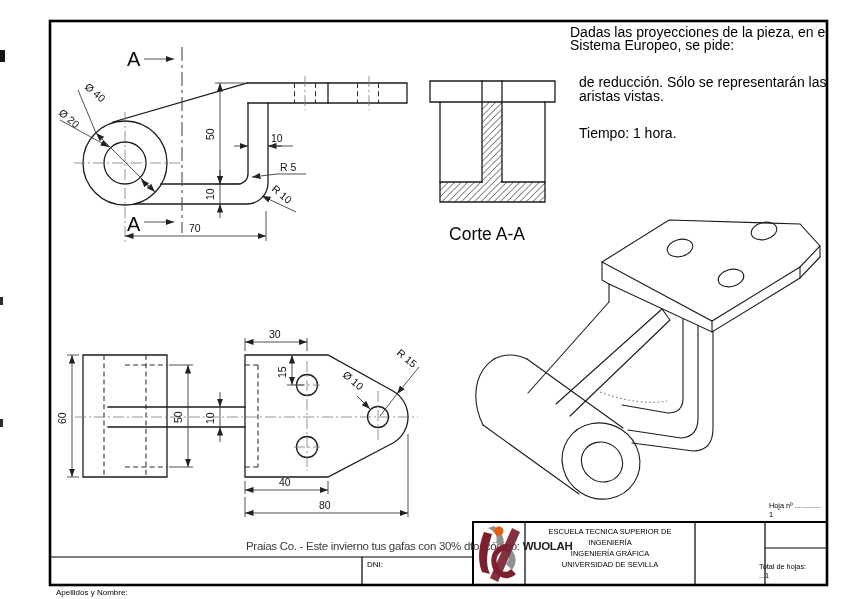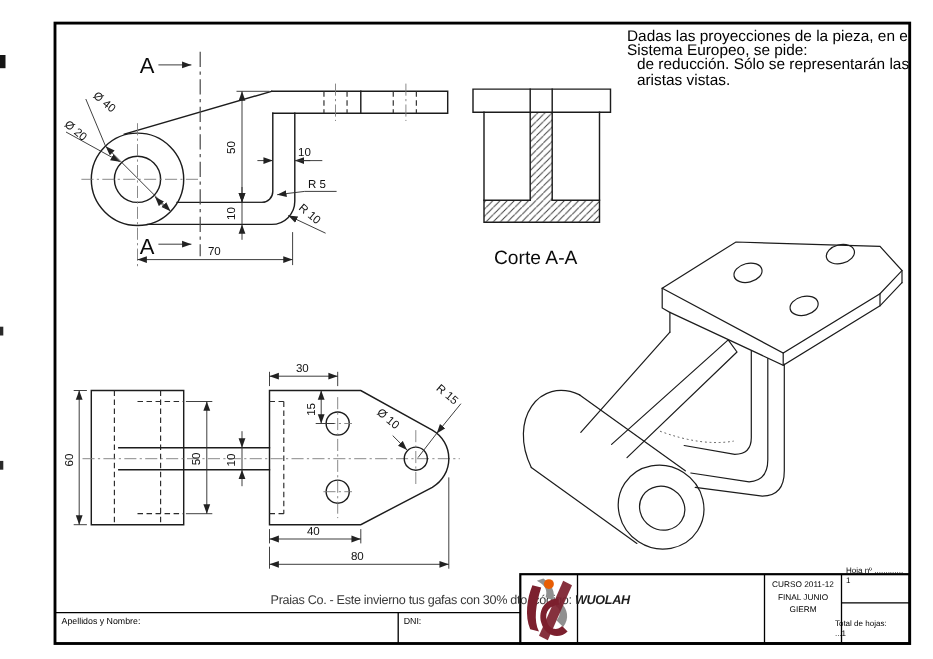--- a/index.html
+++ b/index.html
@@ -1,30 +1,30 @@
 <!DOCTYPE html>
 <html><head>
 <meta charset="utf-8">
 <style>
   html,body{margin:0;padding:0;background:#fff;}
   .sheet{position:relative;width:848px;height:599px;background:#ffffff;
          font-family:"Liberation Sans",sans-serif;overflow:hidden;}
   .sheet svg.draw{position:absolute;left:0;top:0;z-index:1;}
   .overlay{position:absolute;z-index:3;color:#000;}
   .instructions{left:570px;top:26px;width:270px;font-size:14px;line-height:13.2px;color:#000;}
-  .instructions .indent{padding-left:9px;}
+  .instructions .indent{padding-left:9px;margin-top:24px;}
   .tb-school{left:527px;top:526px;width:166px;text-align:center;font-size:7.5px;line-height:11px;}
   .tb-course{left:696px;top:526px;width:68px;text-align:center;font-size:7.5px;line-height:11px;}
-  .tb-hoja{left:769px;top:514px;width:56px;font-size:7.3px;}
+  .tb-hoja{left:769px;top:501px;width:56px;font-size:7.3px;}
   .tb-total{left:759px;top:562px;width:58px;font-size:7.3px;}
-  .ap-label{left:56px;top:560px;font-size:8px;}
+  .ap-label{left:56px;top:588px;font-size:8px;}
   .dni-label{left:367px;top:560px;font-size:8px;text-align:right;}
   .wm{left:246px;top:540px;font-size:11.5px;letter-spacing:-0.3px;color:#3a3a3a;
       white-space:nowrap;z-index:6;}
-  .wm b{color:#1e1e1e;font-style:italic;}
+  .wm b{color:#1e1e1e;}
   .logo{position:absolute;left:472px;top:524px;z-index:7;}
   
   .ln{fill:none;stroke:#1c1c1c;stroke-width:1.3;stroke-linecap:square;}
   .md{fill:none;stroke:#1c1c1c;stroke-width:1.1;stroke-linecap:round;}
   .thin{fill:none;stroke:#333;stroke-width:0.85;}
   .cl{fill:none;stroke:#7a7a7a;stroke-width:0.8;stroke-dasharray:11 3 2 3;}
   .sect{fill:none;stroke:#4a4a4a;stroke-width:1.1;stroke-dasharray:14 4 3 4;}
   .hid{fill:none;stroke:#2b2b2b;stroke-width:1.05;stroke-dasharray:5 3.2;}
   .dim{fill:none;stroke:#2f2f2f;stroke-width:0.85;}
   .dot{fill:none;stroke:#555;stroke-width:0.9;stroke-dasharray:1.6 2.6;}
@@ -176,29 +176,30 @@
     <g>
       <path class="tbl" d="M50,557 H473 M362,557 V585"></path>
       <rect class="tbl2" x="473" y="522" width="354" height="63"></rect>
       <path class="tbl" d="M525,522 V585 M695,522 V585 M765,522 V585 M765,548 H827"></path>
     </g>
   </svg>
 
   <div class="overlay instructions">
     <div>Dadas las proyecciones de la pieza, en el Sistema Europeo, se pide:</div>
     <div class="indent">de reducción. Sólo se representarán las aristas vistas.</div>
+    <div class="indent">Tiempo: 1 hora.</div>
   </div>
 
   <div class="overlay ap-label">Apellidos y Nombre:</div>
   <div class="overlay dni-label">DNI:</div>
 
-  <div class="overlay tb-course">
-    <div>CURSO 2011-12</div>
-    <div>FINAL JUNIO</div>
-    <div>GIERM</div>
+  <div class="overlay tb-school">
+    <div>ESCUELA TECNICA SUPERIOR DE INGENIERÍA</div>
+    <div>INGENIERÍA GRÁFICA</div>
+    <div>UNIVERSIDAD DE SEVILLA</div>
   </div>
   <div class="overlay tb-hoja">Hoja nº ............. 1</div>
   <div class="overlay tb-total">Total de hojas: ...1</div>
 
   <div class="overlay wm"><span>Praias Co. - Este invierno tus gafas con 30% dto. código: </span><b>WUOLAH</b></div>
 
   <svg class="logo" width="54" height="60" viewBox="0 0 54 60">
     <path d="M22,2 C30,8 33,14 31,22 L24,19 C26,13 24,8 16,4 Z" fill="#909090"></path>
     <path d="M38,24 C44,30 46,38 40,46 L34,40 C38,35 38,30 33,27 Z" fill="#909090"></path>
     <path d="M12,8 L20,10 C15,26 13,40 18,50 L10,48 C5,36 7,20 12,8 Z" fill="#7c202e"></path>

